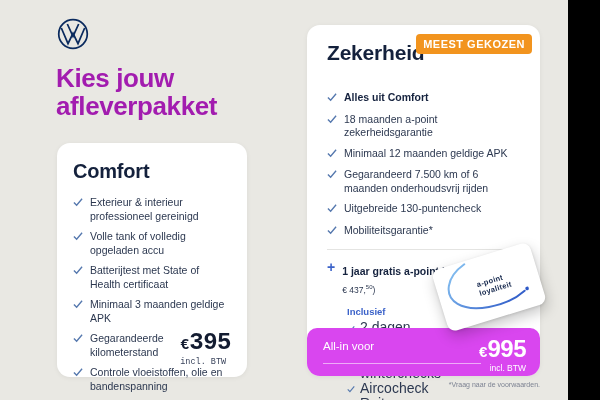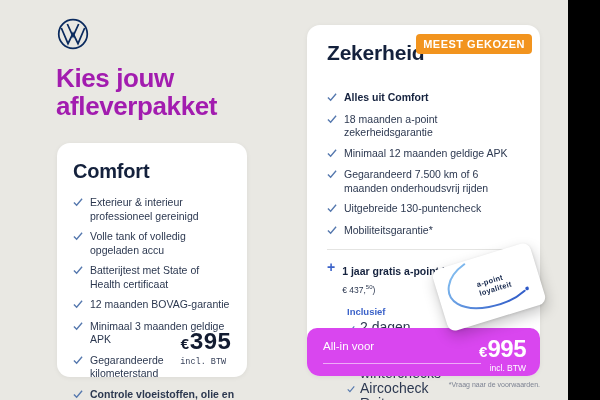--- a/index.html
+++ b/index.html
@@ -99,35 +99,29 @@
       <li>
           <span class="chk"><svg width="10" height="10" viewBox="0 0 11 11" fill="none" stroke="#5578AE" stroke-width="1.5">
               <path d="M1 6 L4 9 L10 2"></path>
             </svg></span>
           <span class="txt">Batterijtest met State of Health certificaat</span>
         </li>
       <li>
           <span class="chk"><svg width="10" height="10" viewBox="0 0 11 11" fill="none" stroke="#5578AE" stroke-width="1.5">
               <path d="M1 6 L4 9 L10 2"></path>
             </svg></span>
-          <span class="txt">12 maanden BOVAG-garantie</span>
-        </li>
-      <li>
-          <span class="chk"><svg width="10" height="10" viewBox="0 0 11 11" fill="none" stroke="#5578AE" stroke-width="1.5">
-              <path d="M1 6 L4 9 L10 2"></path>
-            </svg></span>
           <span class="txt">Minimaal 3 maanden geldige APK</span>
         </li>
       <li>
           <span class="chk"><svg width="10" height="10" viewBox="0 0 11 11" fill="none" stroke="#5578AE" stroke-width="1.5">
               <path d="M1 6 L4 9 L10 2"></path>
             </svg></span>
           <span class="txt">Gegarandeerde kilometerstand</span>
         </li>
-      <li style="width:165px;font-weight:bold;">
+      <li style="width:165px;">
           <span class="chk"><svg width="10" height="10" viewBox="0 0 11 11" fill="none" stroke="#5578AE" stroke-width="1.5">
               <path d="M1 6 L4 9 L10 2"></path>
             </svg></span>
           <span class="txt">Controle vloeistoffen, olie en bandenspanning</span>
         </li>
     </ul>
     <div class="price-blk">
       <div><span class="euro">€</span><span class="num">395</span></div>
       <div class="vat">incl. BTW</div>
     </div>

